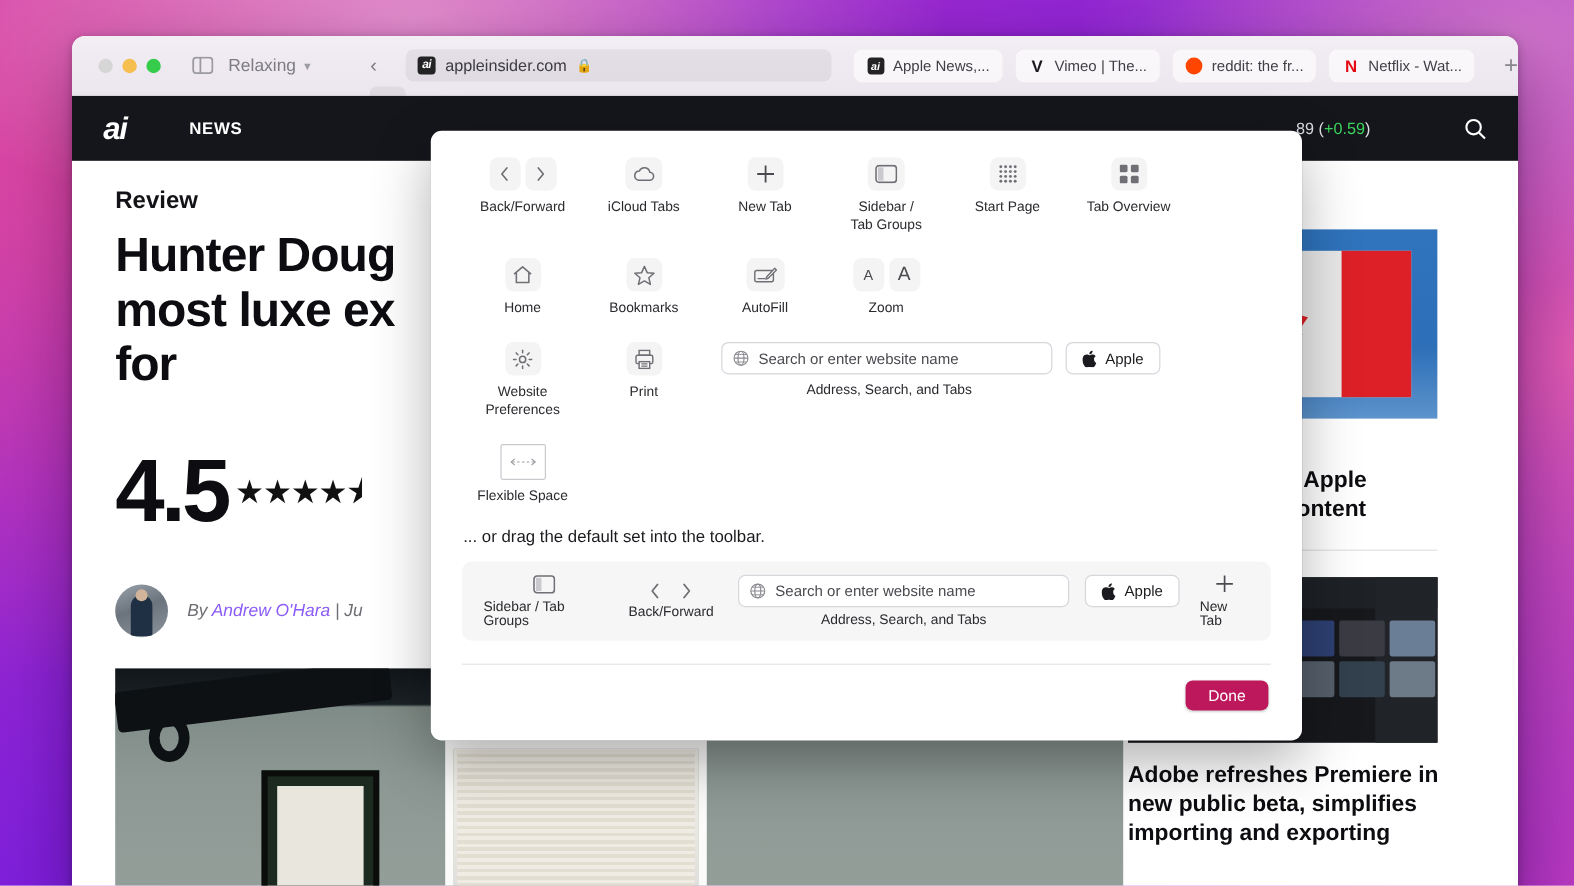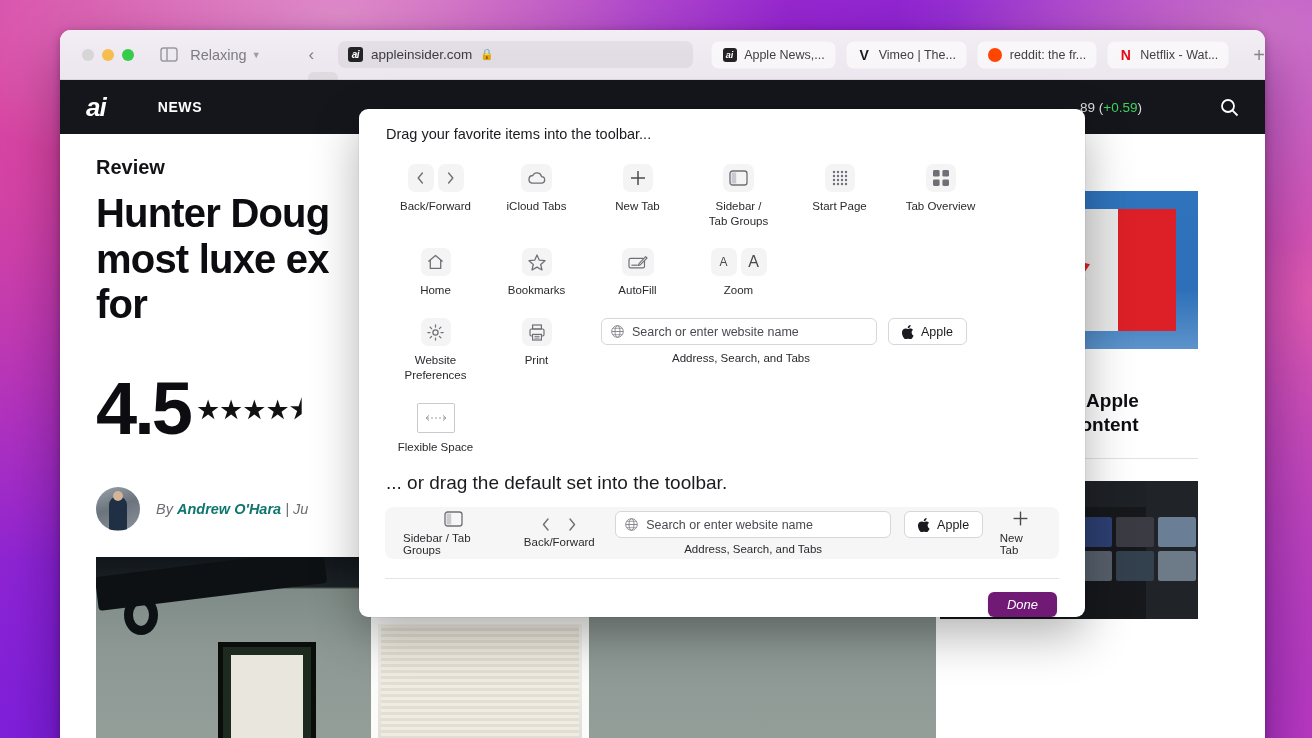--- a/index.html
+++ b/index.html
@@ -118,21 +118,21 @@
   }
   .avatar::after{
     content:""; position:absolute; left:13px; top:9px; width:18px; height:34px; border-radius:9px 9px 0 0;
     background:#1f3044;
   }
   .avatar::before{
     content:""; position:absolute; left:17px; top:4px; width:10px; height:10px; border-radius:50%;
     background:#d2b49a; z-index:2;
   }
   .byline-txt{ font-size:14.5px; color:#6d6d74; font-style:italic;}
-  .byline-txt b{ color:#0f766e; font-weight:700;}
+  .byline-txt b{ color:#8b5cf6; font-weight:400;}
   .hero-photo{
     margin-top:26px; width:840px; height:230px;
     background:
       linear-gradient(180deg,#11161a 0%,#1b2226 13%, #7f8b86 14%, #8d9894 40%, #97a19c 100%);
     position:relative; overflow:hidden;
   }
   .hero-photo .pipe{ position:absolute; left:0; top:6px; width:230px; height:34px; background:#0d1113;
     transform:rotate(-7deg); border-radius:4px;}
   .hero-photo .hook{ position:absolute; left:28px; top:38px; width:34px; height:40px;
     border:9px solid #0d1113; border-radius:50%; }
@@ -194,35 +194,34 @@
   .addr-field{
     width:276px; height:27px; border-radius:6px; border:1px solid #d6d6dc; background:#fff;
     display:flex; align-items:center; gap:8px; padding:0 9px; font-size:12.5px; color:#4a4a50;
   }
   .apple-btn{
     height:27px; border-radius:6px; border:1px solid #d6d6dc; background:#fff;
     display:flex; align-items:center; gap:7px; padding:0 13px; font-size:12.5px; color:#1b1b1f;
   }
   .addr-cap{ margin-top:7px; font-size:11.5px; color:#2a2a2f;}
 
-  .sheet-sub{ font-size:19px; color:#1b1b1f; padding:18px 0 0 27px;}
+  .sheet-sub{ font-size:14px; color:#1b1b1f; padding:18px 0 0 27px;}
   .default-set{
     margin:13px 26px 0 26px; height:66px; border-radius:8px; background:rgba(0,0,0,.035);
     display:flex; align-items:center; padding:0 18px; gap:0;
   }
   .ds-item{ display:flex; flex-direction:column; align-items:center; }
   .ds-lbl{ margin-top:5px; font-size:11.5px; color:#2a2a2f;}
   .ds-gap{ width:22px;}
   .sheet-divider{ margin:19px 26px 0 26px; border-top:1px solid #e4e4e8;}
   .sheet-footer{ display:flex; justify-content:flex-end; padding:13px 28px 0 0;}
   .done-btn{
-    background:#701a75; color:#fff; border:none; border-radius:6px;
+    background:#be185d; color:#fff; border:none; border-radius:6px;
     font-size:13px; padding:5px 19px; font-family:"Liberation Sans", sans-serif;
     box-shadow:0 1px 2px rgba(0,0,0,.18);
-    font-style:italic;
   }
   svg{ display:block; }
 </style>
 </head>
 <body>
 
 <div class="wall-haze"></div>
 
 <div id="browser-window">
 
@@ -360,26 +359,28 @@
             <div class="pe-cell" style="background:#3b3b44"></div>
             <div class="pe-cell" style="background:#6a7f96"></div>
             <div class="pe-cell" style="background:#44525e"></div>
             <div class="pe-cell" style="background:#8a5a3c"></div>
             <div class="pe-cell" style="background:#2e5e7d"></div>
             <div class="pe-cell" style="background:#555f6b"></div>
             <div class="pe-cell" style="background:#33404d"></div>
             <div class="pe-cell" style="background:#6d7a88"></div>
           </div>
         </div>
+        <div class="side-head2" style="white-space:pre-line;">Adobe refreshes Premiere in
+new public beta, simplifies
+importing and exporting</div>
       </div>
     </div>
   </div>
 
   <div class="sheet">
-    <div class="sheet-title">Drag your favorite items into the toolbar...</div>
 
     <div class="items-area">
 
       <div class="row">
         <div class="cell">
           <div class="ibox dual">
             <span class="sub">
               <svg width="7" height="12" viewBox="0 0 7 12">
                   <polyline points="5.4,1 1.2,6 5.4,11" fill="none" stroke="#6f6f75" stroke-width="1.4" stroke-linecap="round" stroke-linejoin="round"></polyline>
                 </svg>

